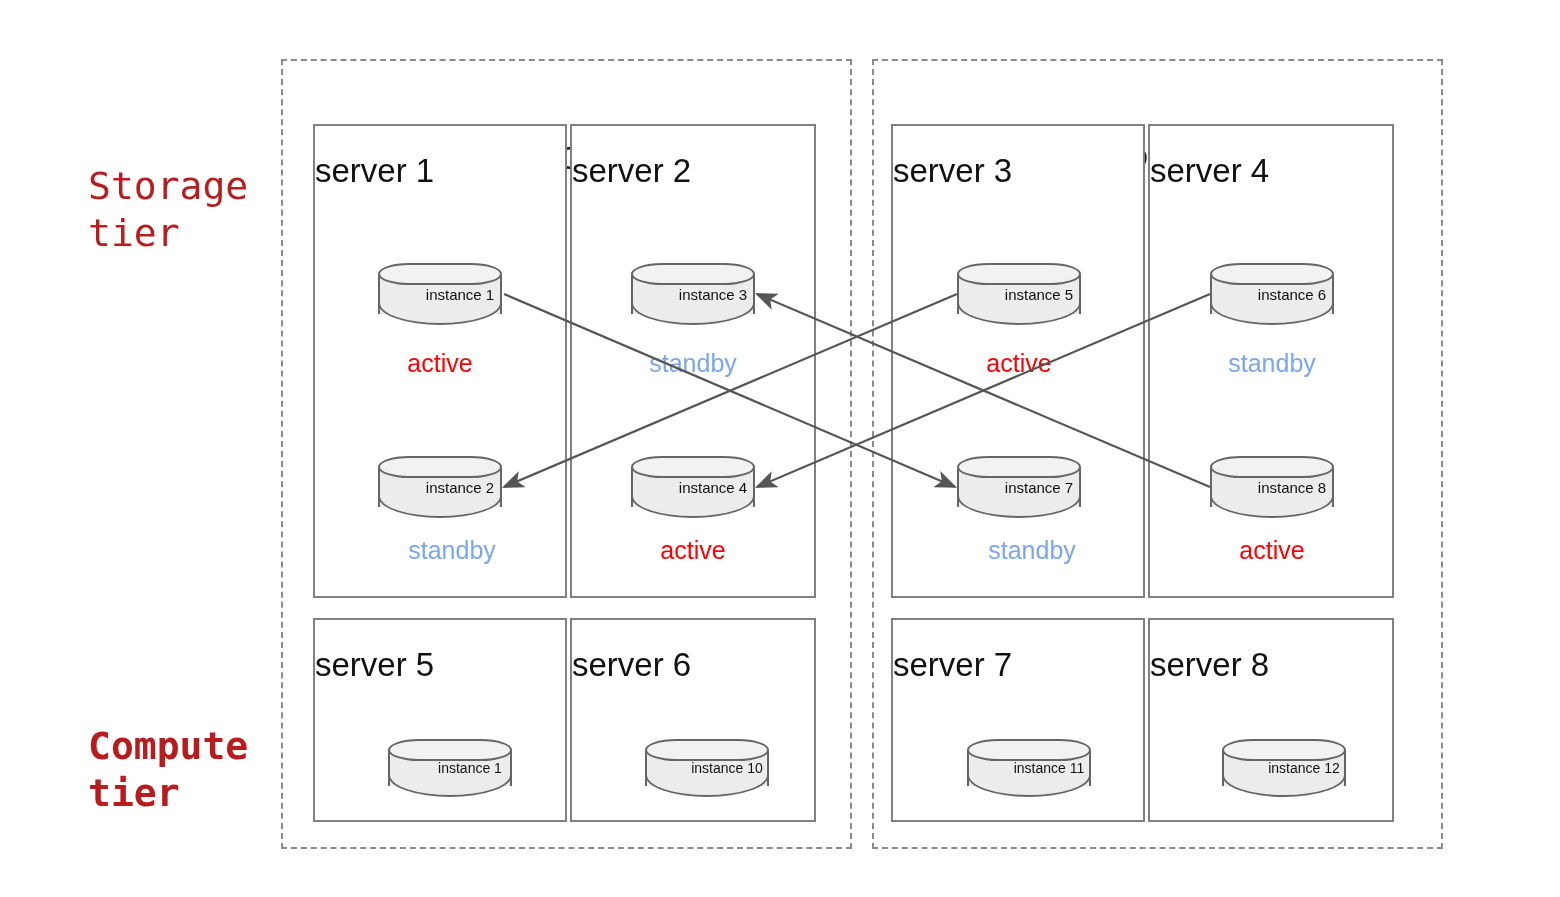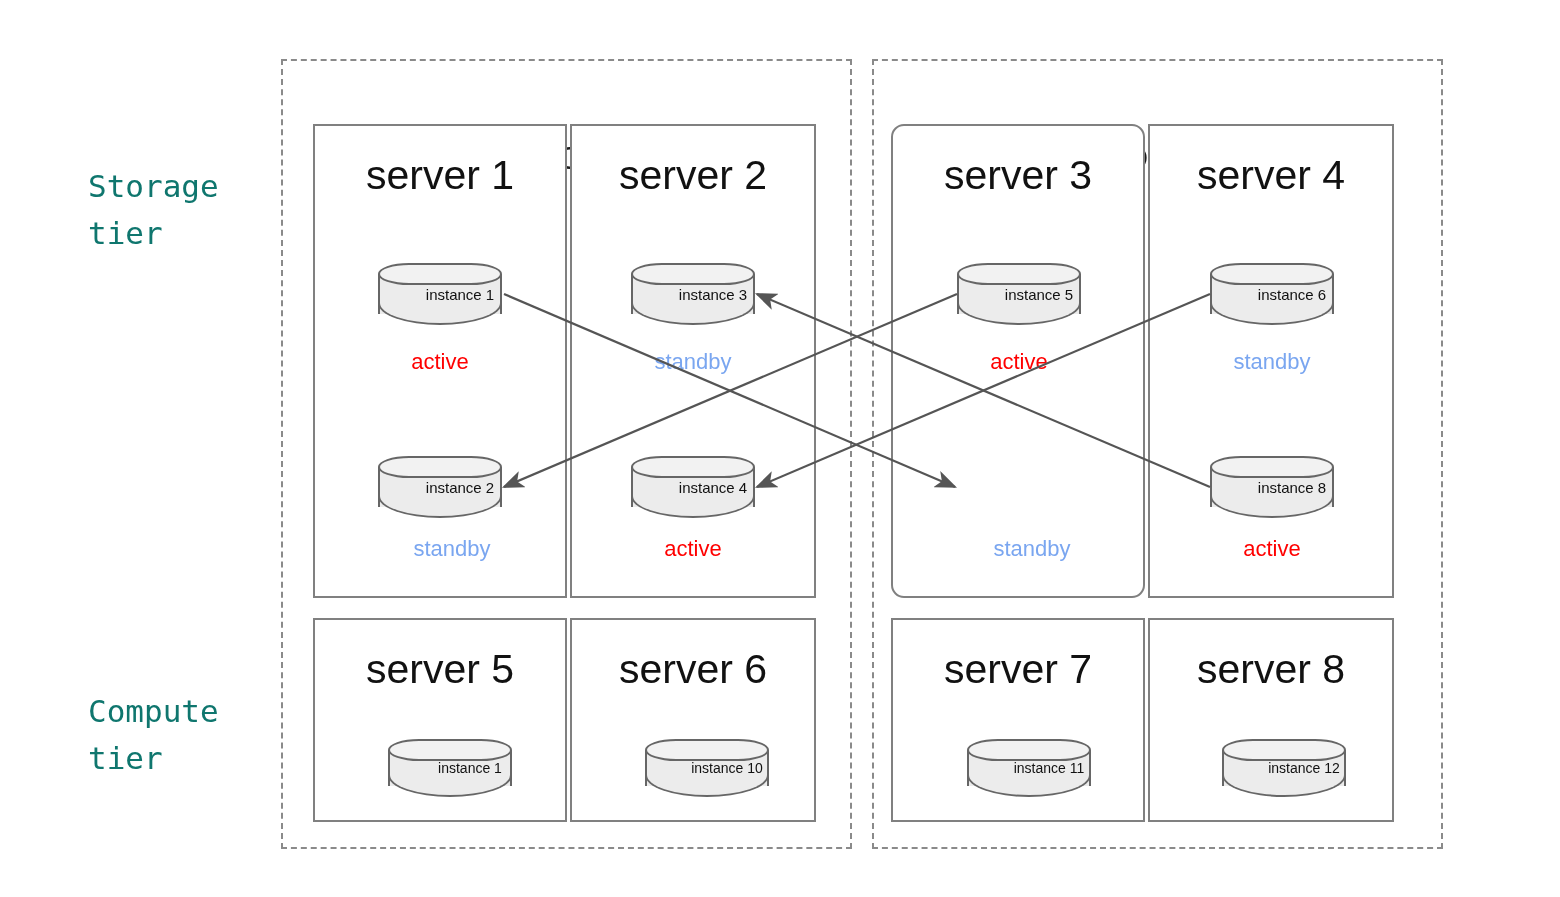--- a/index.html
+++ b/index.html
@@ -18,29 +18,29 @@
     width: 1560px;
     height: 897px;
     background: #ffffff;
     overflow: hidden;
   }
 
   
   .tier-label {
     position: absolute;
     font-family: "DejaVu Sans Mono", "Liberation Mono", monospace;
-    font-size: 31px;
+    font-size: 38px;
     line-height: 47px;
-    color: #0f766e;
+    color: #b91c1c;
     letter-spacing: 0px;
     white-space: pre-line;
     text-align: left;
   }
   #tier-storage { left: 88px; top: 163px; }
-  #tier-compute { left: 88px; top: 688px; }
+  #tier-compute { left: 88px; top: 723px; font-weight: bold; }
 
   
   .dc-box {
     position: absolute;
     border: 2px dashed #8a8a8a;
     box-sizing: border-box;
     background: transparent;
   }
   #dc-box-1 { left: 281px; top: 59px; width: 571px; height: 790px; }
   #dc-box-2 { left: 872px; top: 59px; width: 571px; height: 790px; }
@@ -60,33 +60,32 @@
     position: absolute;
     border: 2px solid #808080;
     box-sizing: border-box;
     background: #ffffff;
   }
   .server-title {
     position: absolute;
     top: 26px;
     left: 0;
     width: 100%;
-    text-align: center;
-    font-size: 41px;
+    font-size: 33px;
     color: #111111;
   }
 
   .storage-server { top: 124px; height: 474px; }
   .compute-server { top: 618px; height: 204px; }
 
   
   #server-box-1 { left: 313px; width: 254px; }
   #server-box-2 { left: 570px; width: 246px; padding-left: 45px; }
   
-  #server-box-3 { left: 891px; width: 254px; border-radius: 13px; }
+  #server-box-3 { left: 891px; width: 254px; }
   #server-box-4 { left: 1148px; width: 246px; }
   
   #server-box-5 { left: 313px; width: 254px; }
   #server-box-6 { left: 570px; width: 246px; padding-left: 25px; }
   
   #server-box-7 { left: 891px; width: 254px; }
   #server-box-8 { left: 1148px; width: 246px; }
 
   
   .cylinder {
@@ -144,21 +143,21 @@
   
   .cyl-storage { width: 124px; height: 62px; }
   
   .cyl-compute { width: 124px; height: 58px; }
   .cyl-compute .cyl-label { font-size: 14px; line-height: 16px; }
 
   
   .state-label {
     position: absolute;
     text-align: center;
-    font-size: 22px;
+    font-size: 25px;
     white-space: nowrap;
   }
   .state-active  { color: #ff0000; }
   .state-standby { color: #7aa6f0; }
 
   
   #arrow-layer {
     position: absolute;
     left: 0; top: 0;
     width: 1560px;
@@ -258,20 +257,26 @@
     <div class="cyl-label">instance 2</div>
   </div>
 
   <div class="cylinder cyl-storage" style="left:631px; top:456px;">
     <div class="cyl-body"></div>
     <div class="cyl-bottom"></div>
     <div class="cyl-top"></div>
     <div class="cyl-label">instance 4</div>
   </div>
 
+  <div class="cylinder cyl-storage" style="left:957px; top:456px;">
+    <div class="cyl-body"></div>
+    <div class="cyl-bottom"></div>
+    <div class="cyl-top"></div>
+    <div class="cyl-label">instance 7</div>
+  </div>
 
   <div class="cylinder cyl-storage" style="left:1210px; top:456px;">
     <div class="cyl-body"></div>
     <div class="cyl-bottom"></div>
     <div class="cyl-top"></div>
     <div class="cyl-label">instance 8</div>
   </div>
 
   <div class="state-label state-standby" style="left:390px; top:536px; width:124px;">standby</div>
   <div class="state-label state-active" style="left:631px; top:536px; width:124px;">active</div>

